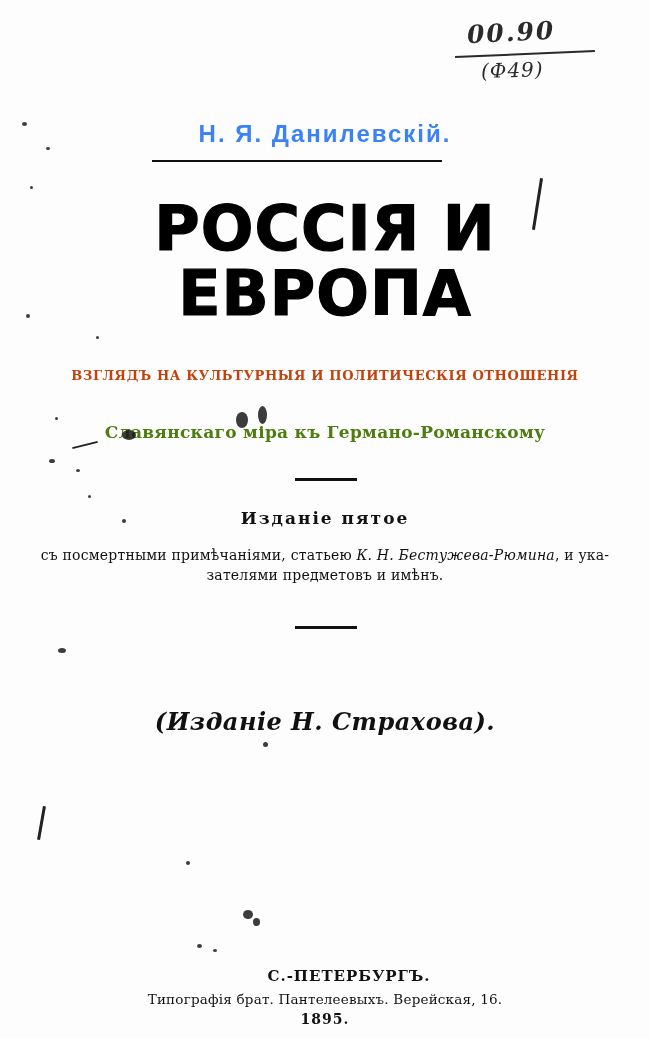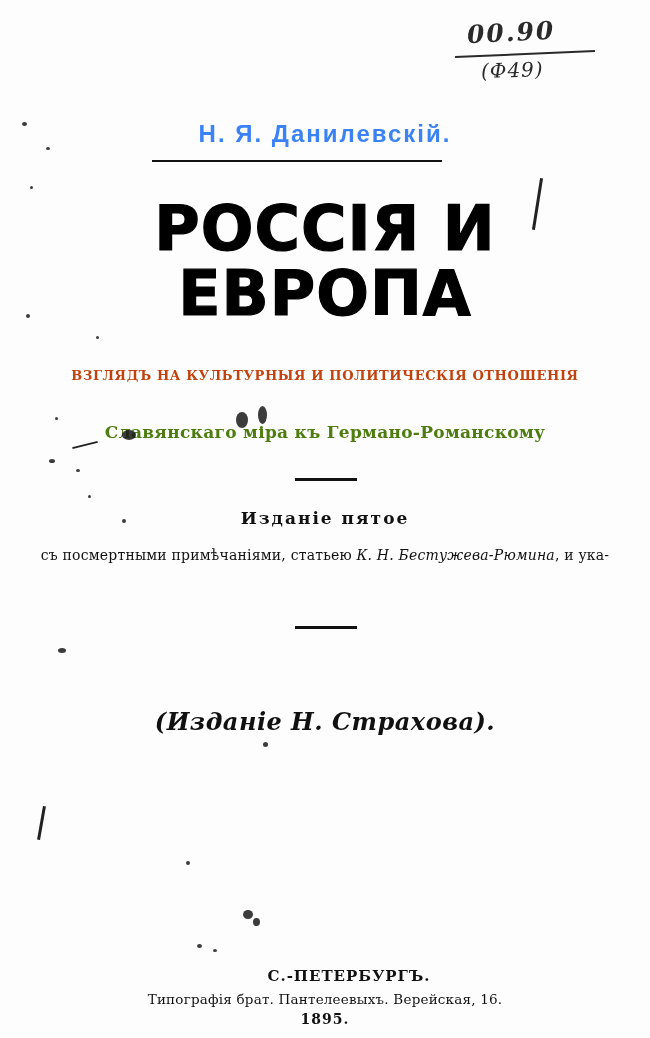--- a/index.html
+++ b/index.html
@@ -209,20 +209,21 @@
 
   <div class="col subtitle1">ВЗГЛЯДЪ НА КУЛЬТУРНЫЯ И ПОЛИТИЧЕСКІЯ ОТНОШЕНІЯ</div>
   <div class="col subtitle2">Славянскаго міра къ Германо-Романскому</div>
 
   <div class="rule-short rule-a"></div>
 
   <div class="col edition">Изданiе пятое</div>
 
   <div class="col note">
     <span>съ посмертными примѣчанiями, статьею </span><span class="it">К. Н. Бестужева-Рюмина</span><span>, и ука-</span><br>
+    <span>зателями предметовъ и имѣнъ.</span>
   </div>
 
   <div class="rule-short rule-b"></div>
 
   <div class="col publisher">(Изданiе Н. Страхова).</div>
 
   <div class="col city">С.-ПЕТЕРБУРГЪ.</div>
   <div class="col printer">Типографiя брат. Пантелеевыхъ. Верейская, 16.</div>
   <div class="col year">1895.</div>
 

